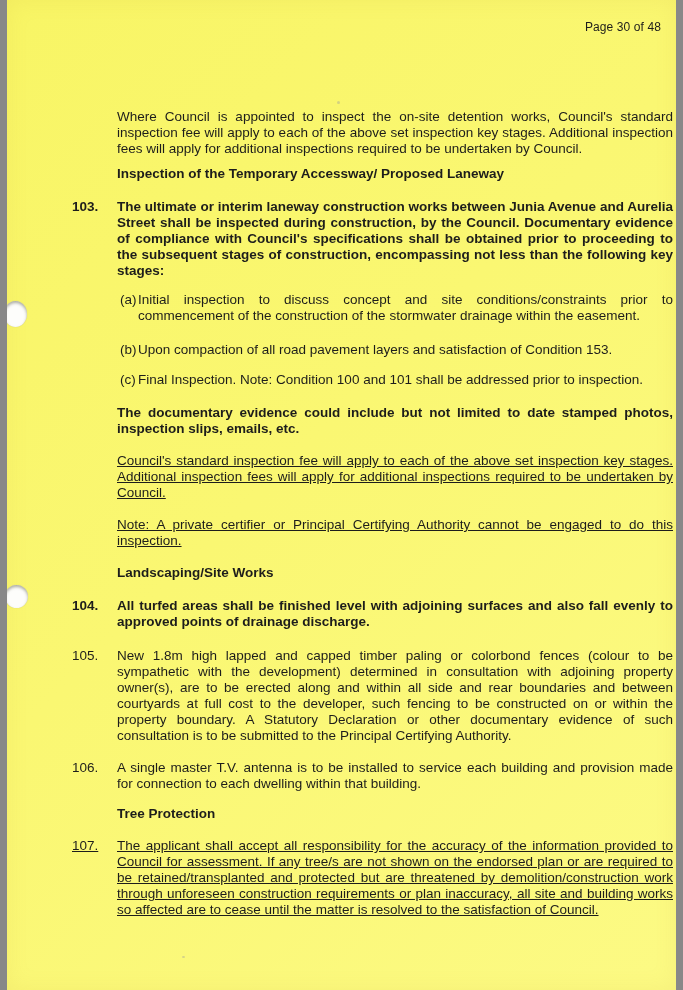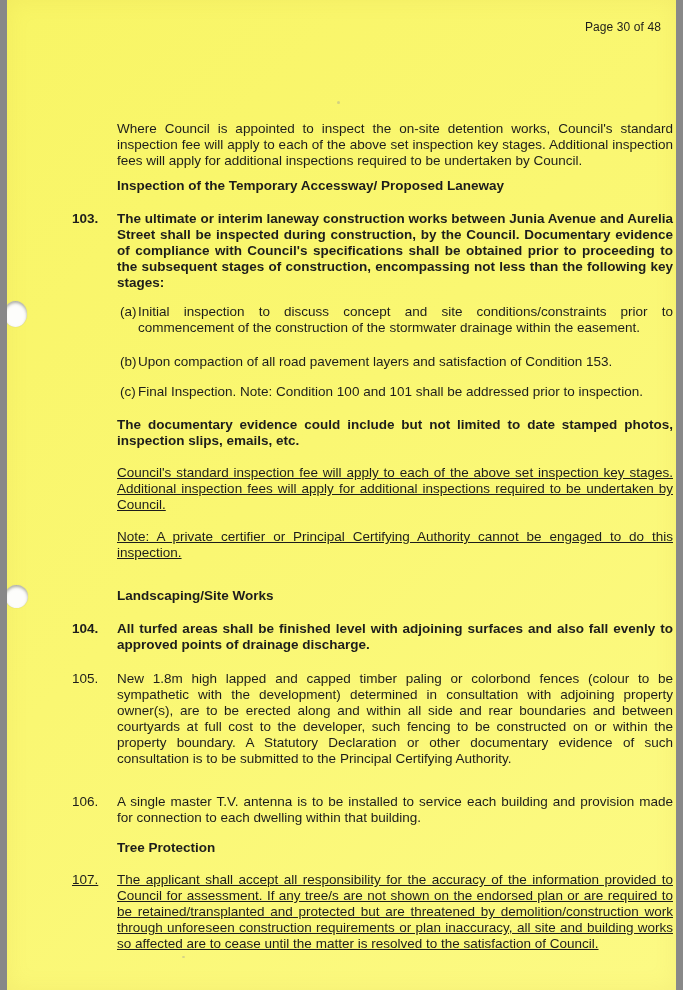--- a/index.html
+++ b/index.html
@@ -22,33 +22,33 @@
     background:#fdfdfb;
     box-shadow:inset 0 2px 3px rgba(110,110,95,.55), 0 0 1px rgba(150,150,120,.4);
   }
   .hole1{left:-3px;top:301px;width:23px;height:26px;}
   .hole2{left:-2px;top:585px;width:23px;height:23px;}
   .body{
     position:absolute;left:65px;top:105px;width:601px;
     font-size:13.5px;line-height:16px;
   }
   .para{
-    margin:16px 0 0 45px;text-align:justify;
+    margin:4px 0 0 45px;text-align:justify;
   }
   .heading{
     margin:0 0 0 45px;font-weight:bold;font-size:13.5px;line-height:16px;text-align:left;
   }
   .numbered{display:flex;margin:0;}
   .numbered .num{flex:0 0 45px;text-align:left;}
   .numbered .ntext{flex:1;text-align:justify;}
   .sub{position:relative;margin-left:66px;text-align:justify;}
   .sub .marker{position:absolute;left:-18px;top:0;}
   .mt15{margin-top:9px;} .mt17{margin-top:17px;font-weight:bold;} .mt13{margin-top:13px;}
   .mt18{margin-top:18px;} .mt14{margin-top:14px;} .mt16{margin-top:16px;text-decoration:underline;}
-  .mt12{margin-top:27px;}
+  .mt12{margin-top:16px;}
   .speck{position:absolute;border-radius:50%;}
   .speck1{left:330px;top:101px;width:3px;height:3px;background:#b9b98f;opacity:.6;}
   .speck2{left:175px;top:956px;width:3px;height:2px;background:#c9c78c;opacity:.8;}
 </style>
 </head>
 <body>
 
 <div class="page">
 
   <div class="pagenum">Page 30 of 48</div>

